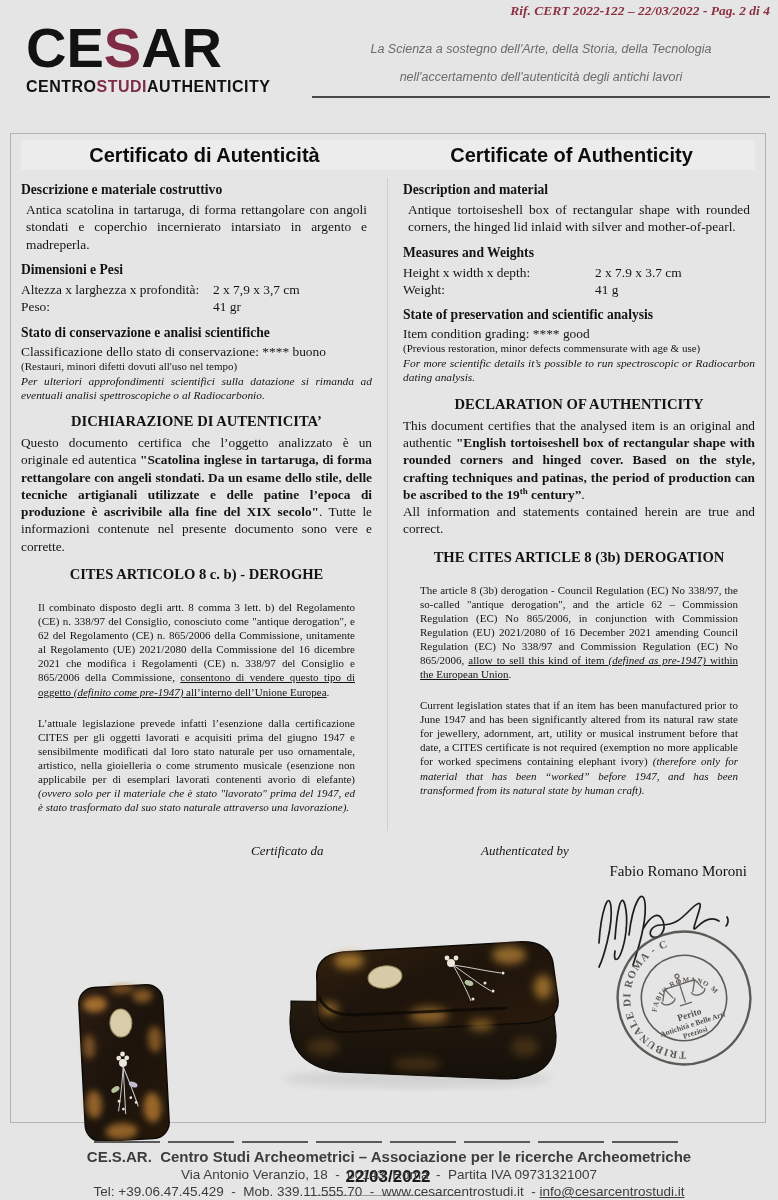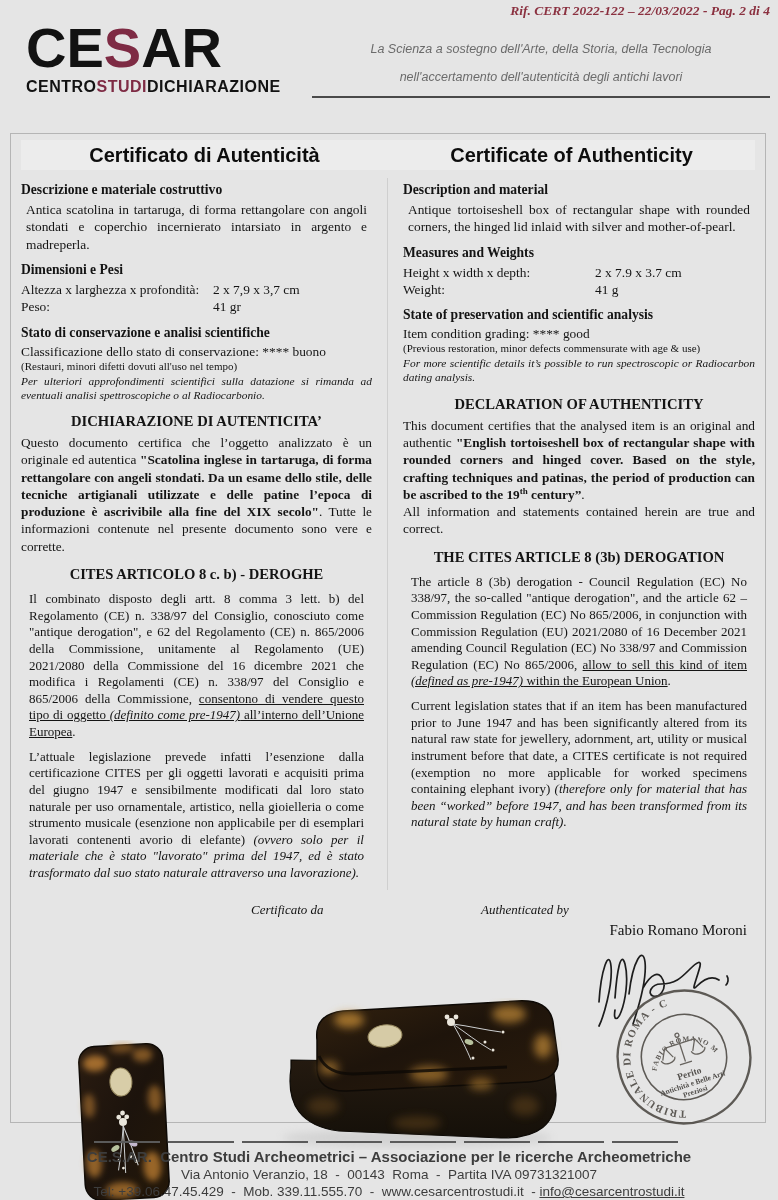--- a/index.html
+++ b/index.html
@@ -35,21 +35,21 @@
   .col h3.first{margin-top:4px;}
   .col p.body{font-size:13.4px;line-height:1.3;text-align:justify;margin:0 5px 2px;}
   .dimrow{display:flex;font-size:13.4px;line-height:1.28;}
   .dimrow .lbl{width:192px;flex:none;}
   .grade{font-size:13.4px;margin:1px 0 0;}
   .paren{font-size:11px;margin:0;}
   .scinote{font:italic 11.4px "Liberation Serif",serif;text-align:justify;line-height:1.25;margin:2px 0 0;}
   .center-h{font:700 14.6px "Liberation Serif",serif;text-align:center;margin:11px 0 4px;}
   .decl{font-size:13.3px;line-height:1.3;text-align:justify;margin:0;}
   .decl b{font-weight:700;}
-  .cites{font-size:13px;line-height:1.28;text-align:justify;margin:8px;}
+  .cites{font-size:11px;line-height:1.28;text-align:justify;margin:17px;}
   .u{text-decoration:underline;}
   .i{font-style:italic;}
   sup{font-size:9px;line-height:0;}
 
   
   .sig-row{position:relative;height:22px;margin-top:10px;font:italic 13px "Liberation Serif",serif;}
   .sig-by-it{position:absolute;left:230px;top:2px;}
   .sig-by-en{position:absolute;left:460px;top:2px;}
   .band{position:relative;height:288px;}
   .sig-name{position:absolute;right:8px;top:0px;font:400 15px "Liberation Serif",serif;color:#111;}
@@ -75,21 +75,21 @@
 </style>
 </head>
 <body>
 
 <div class="page">
 
   <div class="ref">Rif. CERT 2022-122 – 22/03/2022 - Pag. 2 di 4</div>
 
   <div class="logo">
     <div class="logo-main"><span>CE</span><span class="accent">S</span><span>AR</span></div>
-    <div class="logo-sub"><span>CENTRO</span><span class="accent">STUDI</span><span>DICHIARAZIONE</span></div>
+    <div class="logo-sub"><span>CENTRO</span><span class="accent">STUDI</span><span>AUTHENTICITY</span></div>
   </div>
 
   <div class="tagline">
     <div>La Scienza a sostegno dell'Arte, della Storia, della Tecnologia</div>
     <div>nell'accertamento dell'autenticità degli antichi lavori</div>
   </div>
 
   <div class="cert-box">
 
     <div class="title-row">

